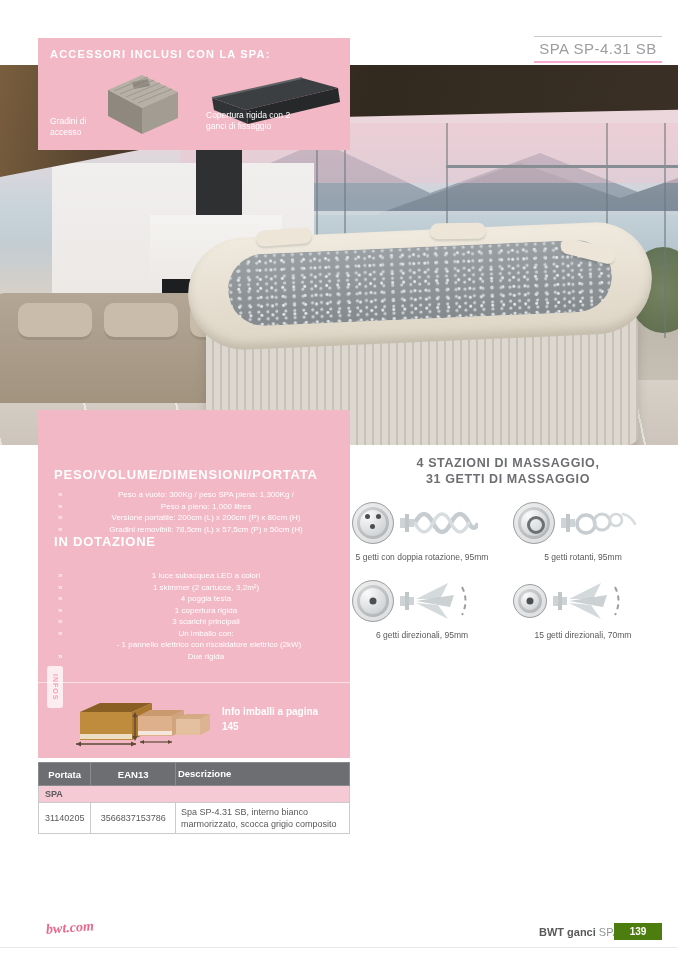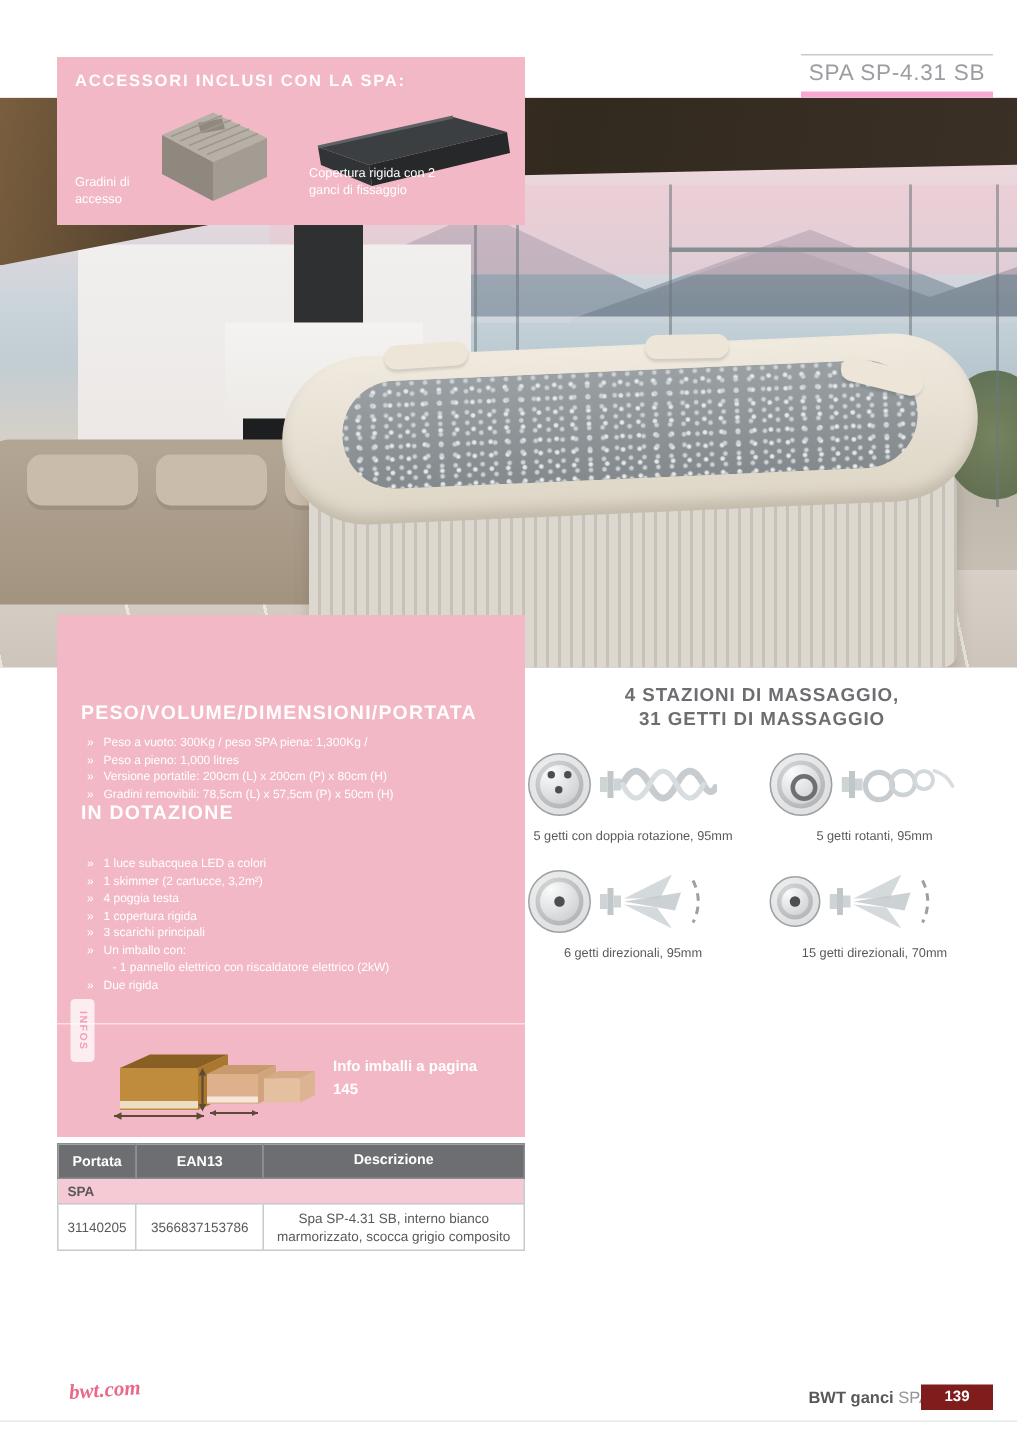--- a/index.html
+++ b/index.html
@@ -2,21 +2,21 @@
 <html><head>
 <meta charset="utf-8">
 <style>
   html,body{margin:0;padding:0;background:#ffffff;}
   .page{position:relative;width:678px;height:959px;margin:0 auto;background:#fff;overflow:hidden;
         font-family:"Liberation Sans",sans-serif;color:#58595b;}
 
   
   .doc-title{position:absolute;top:36px;right:16px;width:128px;text-align:center;
     font-size:15px;letter-spacing:.5px;color:#9b9da0;
-    border-top:1px solid #c9cacc;border-bottom:6px solid #f9a8d4;padding:3px 0 4px;}
+    border-top:1px solid #c9cacc;border-bottom:2px solid #f9a8d4;padding:3px 0 4px;}
 
   
   .photo{position:absolute;left:0;top:65px;width:678px;height:380px;overflow:hidden;
     background:linear-gradient(#f4e7ea 0%,#e3dfe2 18%,#ccd6dc 34%,#c2cdd4 46%,#d6d0c8 60%,#d8d1c9 100%);}
   .photo *{position:absolute;}
   .ph-sky-pink{left:0;top:0;width:678px;height:140px;background:linear-gradient(rgba(242,196,206,.55),rgba(242,196,206,0));}
   .ph-mtn{left:0;top:58px;width:678px;height:160px;}
   .ph-lake{left:300px;top:150px;width:378px;height:62px;background:linear-gradient(#c3d0d7,#aebfc8);}
   .ph-shore{left:300px;top:146px;width:378px;height:8px;background:#dde4e8;opacity:.8;}
   .ph-ceiling{left:0;top:0;width:678px;height:112px;background:linear-gradient(100deg,#7a5f3e 0%,#47382a 22%,#32291f 55%,#3a3026 100%);
@@ -52,21 +52,21 @@
   .acc-label{position:absolute;font-size:8.5px;line-height:11px;color:#fff;}
   .acc-label.l1{left:12px;top:78px;width:58px;}
   .acc-label.l2{left:168px;top:72px;width:92px;}
   .acc svg{position:absolute;}
 
   
   .spec{position:absolute;left:38px;top:410px;width:312px;height:348px;background:#f3b8c6;}
   .spec h2{position:absolute;left:16px;margin:0;font-size:13px;font-weight:bold;color:#fff;letter-spacing:.8px;}
   .spec .h-peso{top:57px;text-align:right;}
   .spec .h-dot{top:124px;}
-  .blist{position:absolute;left:20px;margin:0;padding:0;list-style:none;font-size:8px;line-height:11.5px;color:#fff;width:285px;}
+  .blist{position:absolute;left:20px;margin:0;padding:0;list-style:none;font-size:8px;line-height:11.5px;color:#fff;width:285px;text-align:center;}
   .blist.peso{top:79px;}
   .blist.dota{top:160px;}
   .blist li{padding-left:11px;position:relative;}
   .blist li::before{content:"\00BB";position:absolute;left:0;top:0;}
   .blist .sub{padding-left:17px;}
   .blist .sub::before{content:"";}
   .spec-sep{position:absolute;left:0;top:272px;width:312px;height:1px;background:rgba(255,255,255,.55);}
   .infos-tab{position:absolute;left:9px;top:256px;width:16px;height:42px;background:rgba(255,255,255,.75);
     border-radius:3px;color:#f3a0b5;font-size:7px;font-weight:bold;letter-spacing:1px;
     display:flex;align-items:center;justify-content:center;writing-mode:vertical-rl;}
@@ -91,29 +91,29 @@
   .jet-face.fhole .d1{width:7px;height:7px;left:50%;top:50%;transform:translate(-50%,-50%);}
   .jet-caption{margin-top:5px;font-size:8.5px;color:#58595b;text-align:center;width:140px;line-height:11px;}
 
   
   .ptable{position:absolute;left:38px;top:762px;width:312px;border-collapse:collapse;font-size:9px;color:#58595b;}
   .ptable th{background:#6d6e71;color:#fff;font-size:9.5px;font-weight:bold;border:1px solid #8a8b8e;padding:5px 2px;}
   .ptable td{border:1px solid #c8cacb;padding:3px 5px;background:#fff;vertical-align:middle;}
   .ptable .group td{background:#f6cad5;font-weight:bold;padding:3px 6px;}
   .ptable .c1{width:42px;text-align:center;}
   .ptable .c2{width:76px;text-align:center;}
-  .ptable .c3{width:194px;text-align:center;line-height:12px;}
+  .ptable .c3{width:194px;text-align:left;line-height:12px;}
 
   
   .f-logo{position:absolute;left:46px;top:920px;font-family:"Liberation Serif",serif;font-style:italic;font-weight:bold;
     font-size:14px;color:#e8698b;transform:rotate(-4deg);}
   .f-brand{position:absolute;right:58px;top:926px;font-size:11px;color:#58595b;}
   .f-brand b{font-weight:bold;}
   .f-brand .light{color:#939598;font-weight:normal;margin-left:3px;}
-  .f-badge{position:absolute;right:16px;top:923px;width:48px;height:17px;background:#7f1d1d;color:#fff;
+  .f-badge{position:absolute;right:16px;top:923px;width:48px;height:17px;background:#4d7c0f;color:#fff;
     font-size:10px;font-weight:bold;display:flex;align-items:center;justify-content:center;}
   .f-rule{position:absolute;left:0;top:947px;width:678px;height:1px;background:#e8e9ea;}
 </style>
 </head>
 <body>
 
 <div class="page">
 
   <div class="doc-title">SPA SP-4.31 SB</div>
 

